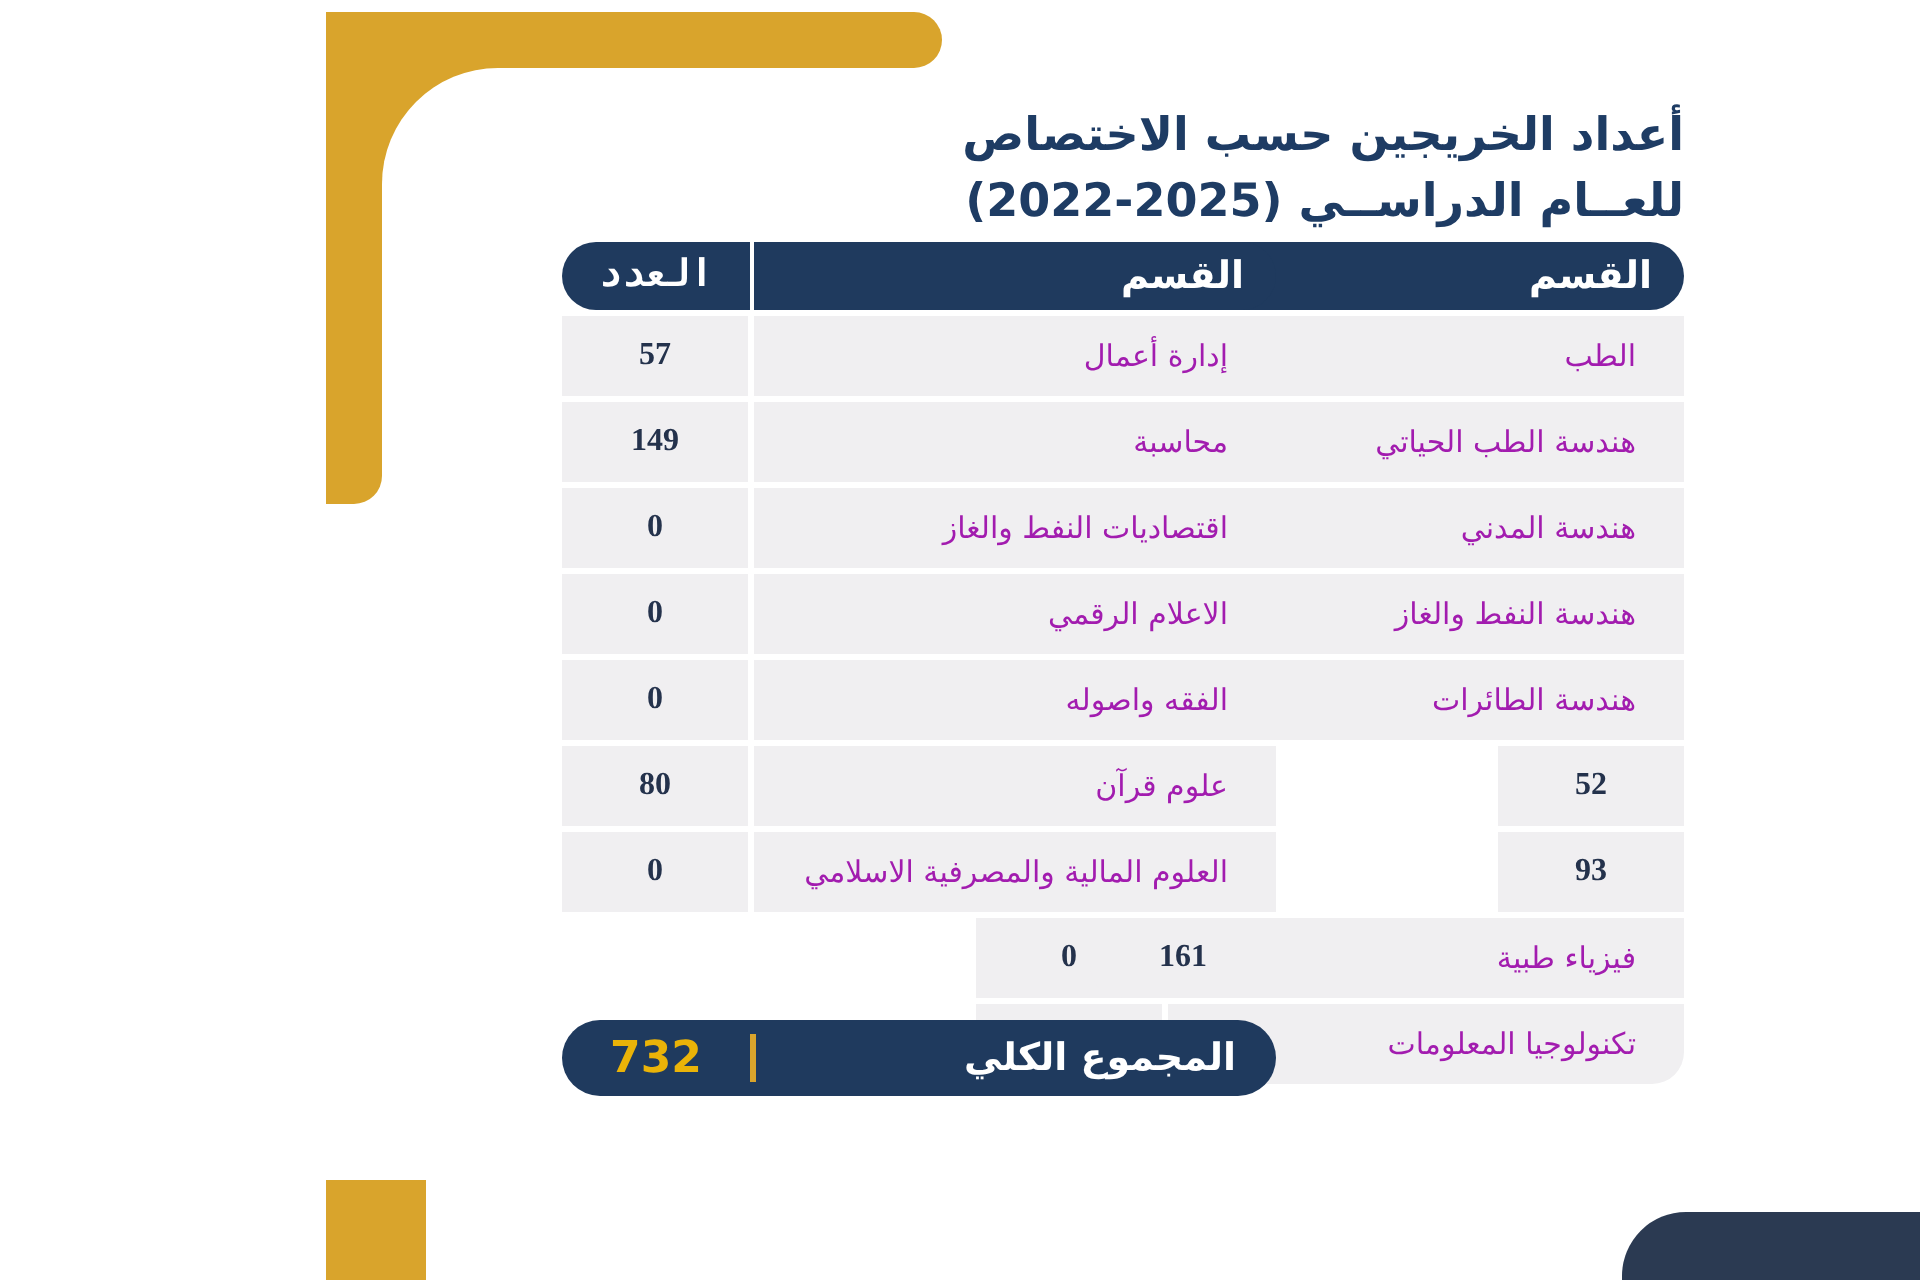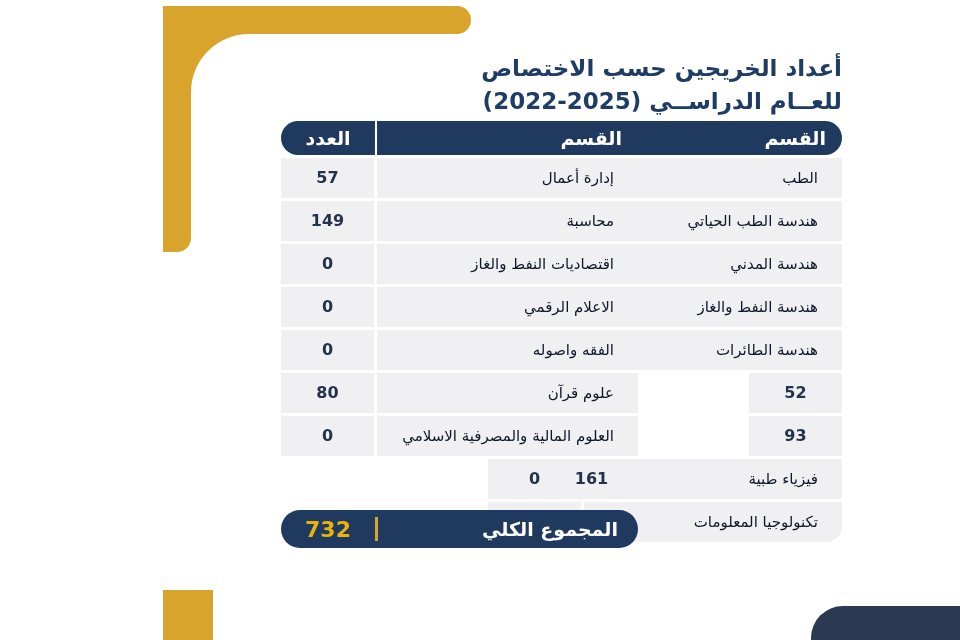--- a/index.html
+++ b/index.html
@@ -30,28 +30,28 @@
   .gtable { position:absolute; top:121px; direction:rtl; }
   #table-right { right:118px; width:354px; }   
   #table-left  { left:118px;  width:357px; }   
 
   .thead { display:flex; direction:rtl; height:34px; background:#1F3A5E; border-radius:17px;
            overflow:hidden; align-items:stretch; }
   .thead .dept-h { flex:1; color:#fff; font-weight:bold; font-size:19px; line-height:34px;
                    text-align:right; padding-left:8px; padding-right:16px; }
   .thead .vline  { width:2px; background:#ffffff; }
   .thead .cnt-h  { width:94px; color:#fff; font-weight:bold; font-size:19px; line-height:34px;
-                   text-align:center; }
+                   text-align:center;font-family:Liberation Mono, monospace; }
 
   .tbody { margin-top:3px; }
   .trow  { display:flex; direction:rtl; height:40px; margin-bottom:3px; column-gap:3px; }
-  .trow .dept { flex:1; background:#F0EFF1; color:#0f172a; font-size:15px; line-height:40px;
+  .trow .dept { flex:1; background:#F0EFF1; color:#a21caf; font-size:15px; line-height:40px;
                 text-align:right; padding-right:24px; white-space:nowrap; overflow:hidden; }
   .trow .cnt  { width:93px; background:#F0EFF1; color:#24324C; font-weight:bold; font-size:16px;
-                line-height:40px; text-align:center; }
+                line-height:40px; text-align:center;font-family:Liberation Serif, serif; }
   .trow:last-child .dept { border-bottom-right-radius:16px; }
   .trow:last-child .cnt  { border-bottom-left-radius:16px; }
 
   
   #total-row { margin-top:11px; height:38px; background:#1F3A5E; border-radius:19px;
                display:flex; direction:rtl; align-items:center; }
   #total-row .tlabel { flex:1; color:#fff; font-weight:bold; font-size:19px; 
                        padding-right:20px; }
   #total-row .tdivider { width:3px; height:24px; background:#D9A42C; }
   #total-row .tvalue { width:94px; color:#eab308; font-weight:bold; font-size:22px; text-align:center; }

